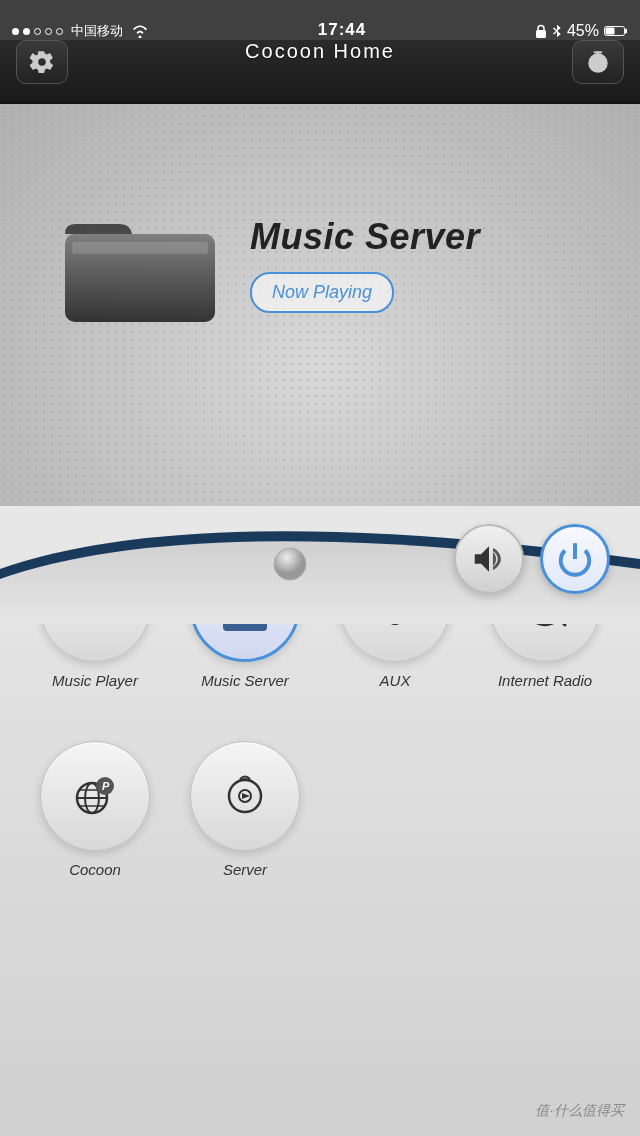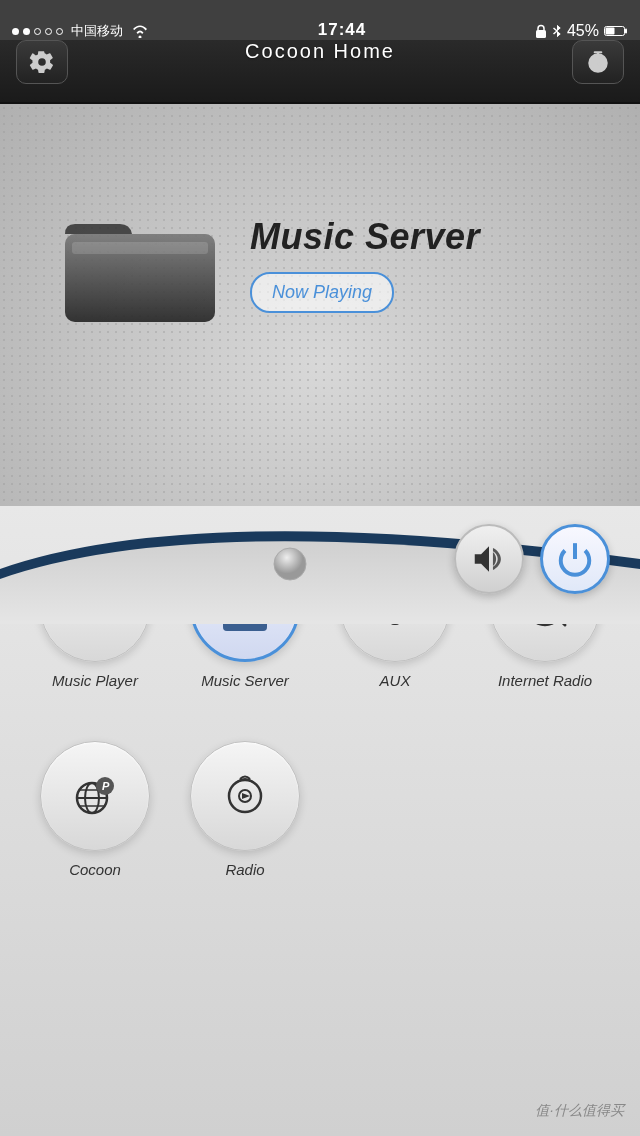--- a/index.html
+++ b/index.html
@@ -465,21 +465,21 @@
 
             <circle cx="28" cy="28" r="16" stroke="#333" stroke-width="2.5" fill="none"></circle>
             <circle cx="28" cy="28" r="6" stroke="#333" stroke-width="2" fill="none"></circle>
 
             <path d="M20 14 Q28 8 36 14" stroke="#333" stroke-width="2" fill="none"></path>
             <path d="M23 11 Q28 6 33 11" stroke="#333" stroke-width="2" fill="none"></path>
 
             <path d="M25 25 L33 28 L25 31 Z" fill="#333"></path>
           </svg>
         </div>
-        <span class="icon-label">Radio</span>
+        <span class="icon-label">Server</span>
       </div>
 
     </div>
 
     <div class="watermark">值·什么值得买</div>
 
   </div>
 
 </div>
 

